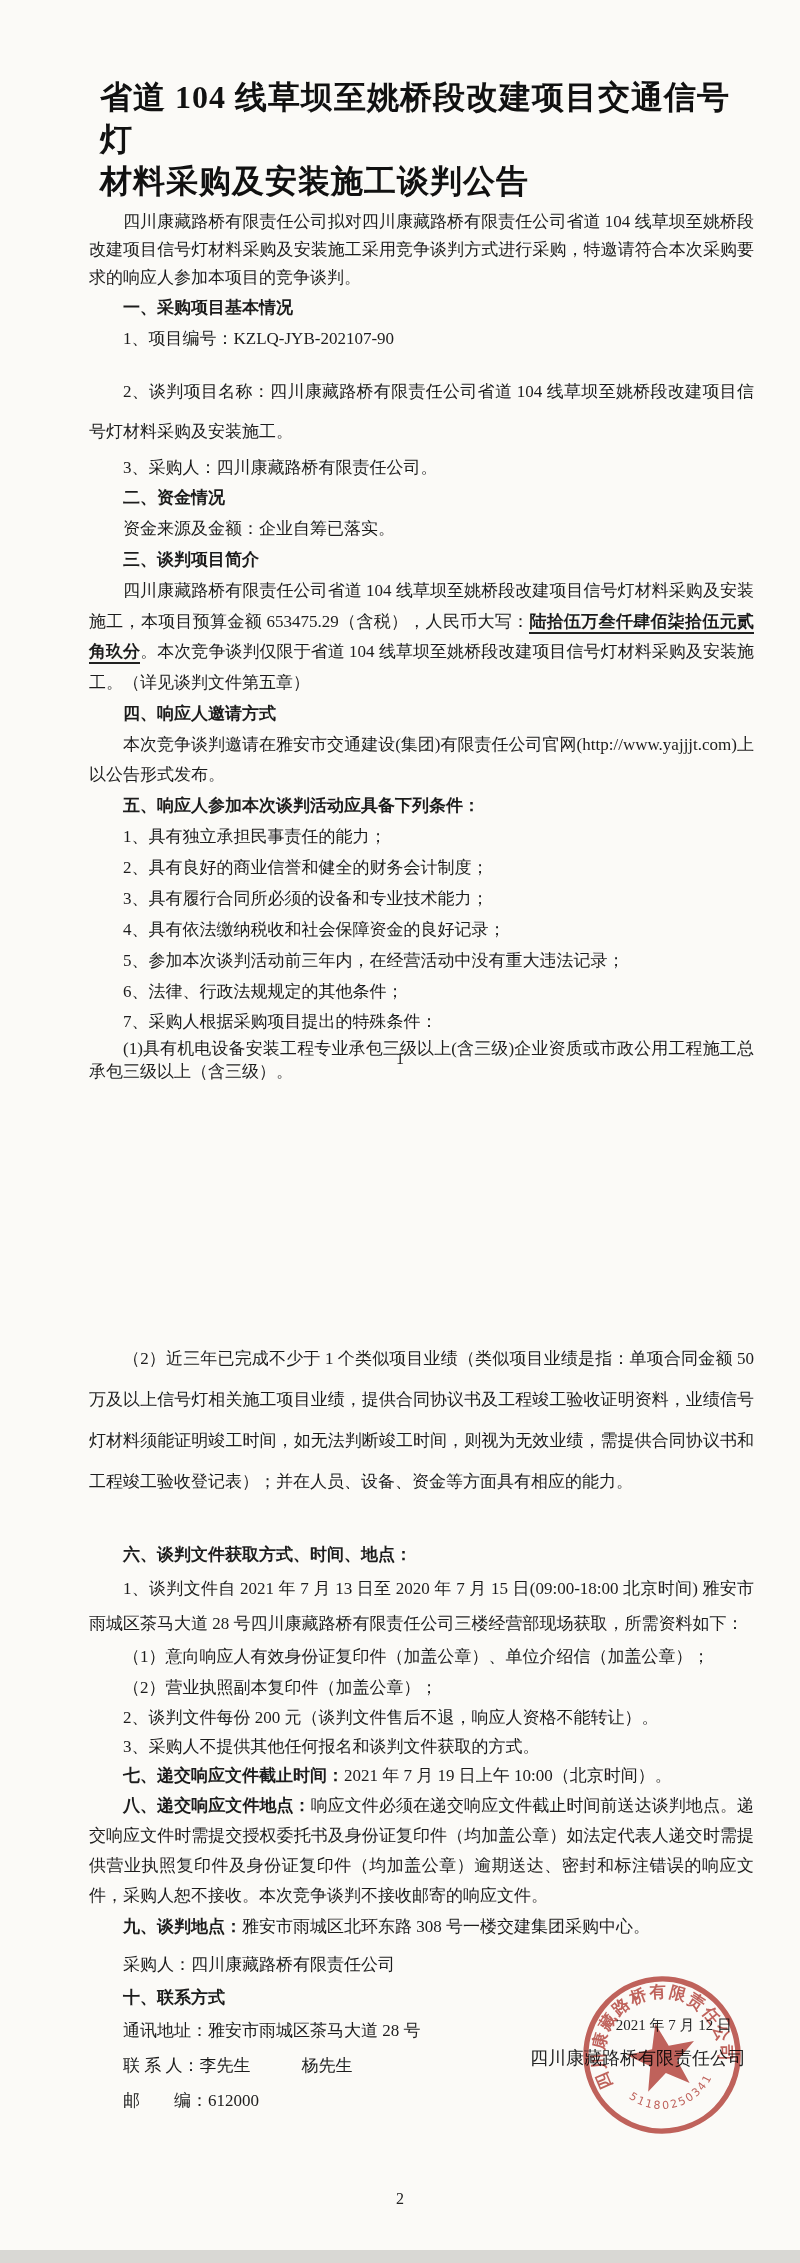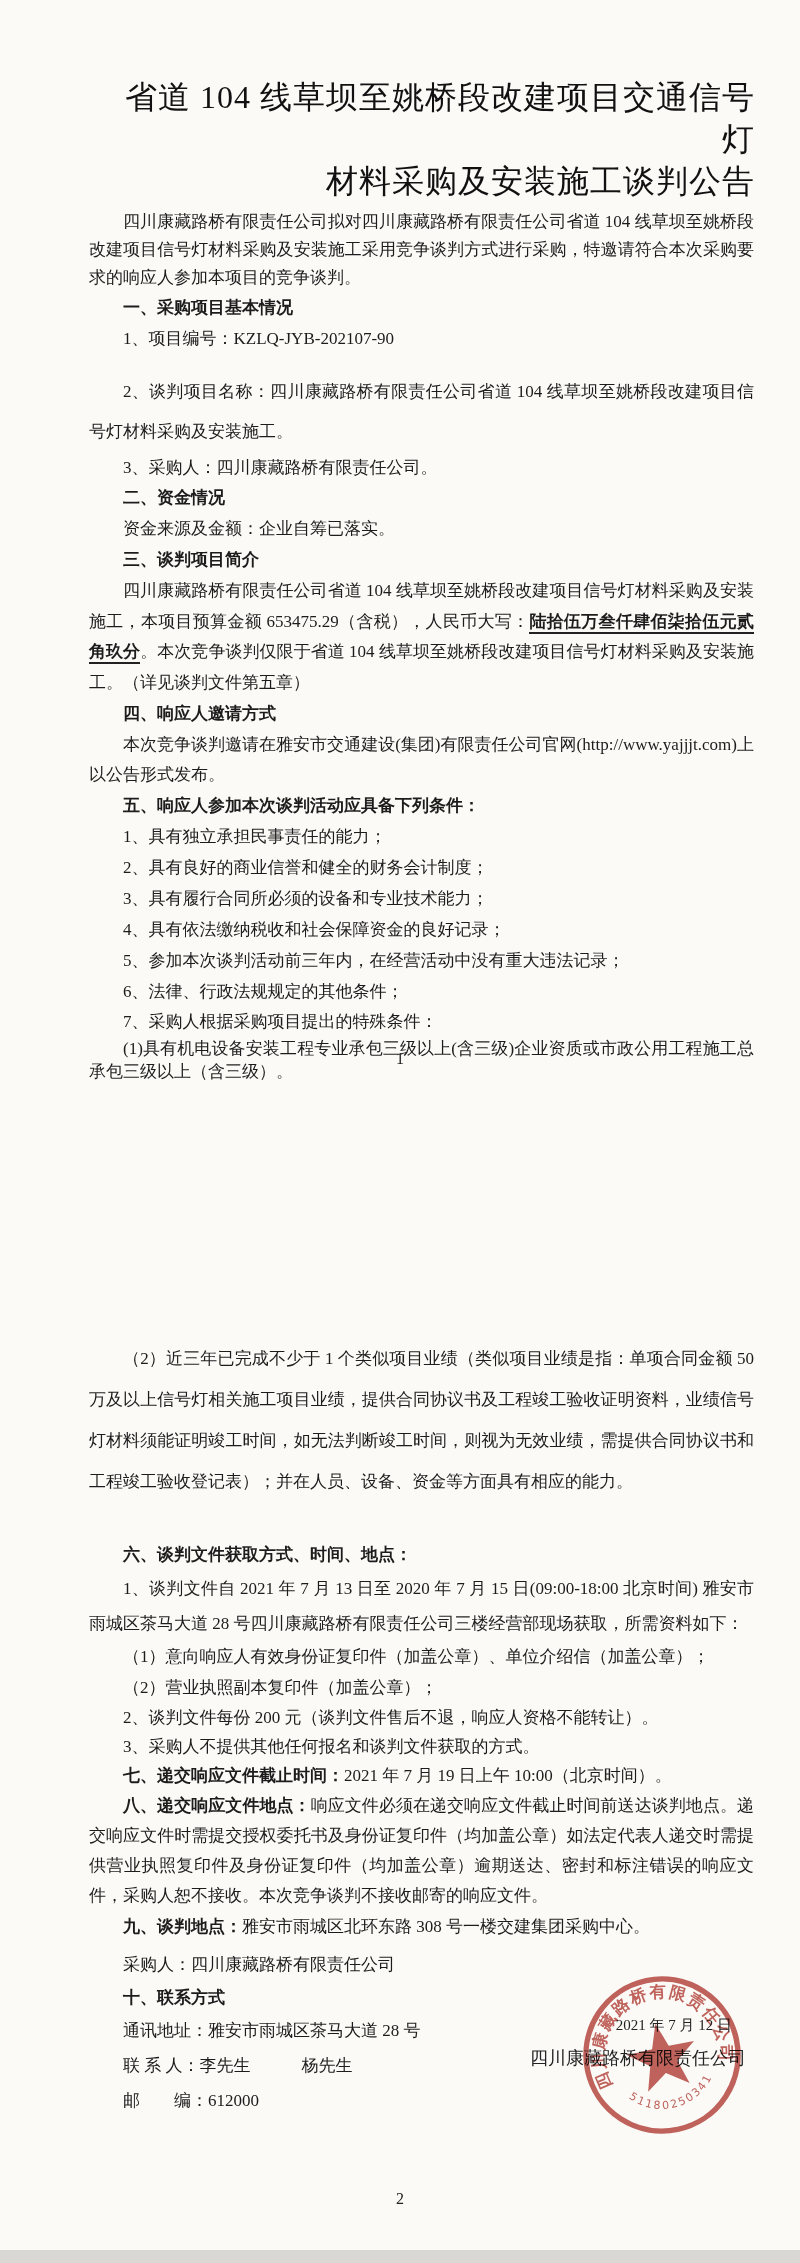--- a/index.html
+++ b/index.html
@@ -6,21 +6,21 @@
   .page{
     position:relative;
     width:800px;height:2263px;
     background:#fbfaf7;
     overflow:hidden;
     font-family:"Liberation Serif","DejaVu Serif",serif;
     color:#1c1c1c;
     box-sizing:border-box;
     padding:76px 45px 0 88px;
   }
-  .title{margin:0 0 6px 12px;padding:0;text-align:right;font-size:32px;font-weight:normal;line-height:42px;letter-spacing:1px;color:#111;}
+  .title{margin:0 0 6px 12px;padding:0;text-align:left;font-size:32px;font-weight:bold;line-height:42px;letter-spacing:1px;color:#111;}
   .title .tl{display:block;}
   p{margin:1px;padding:0;font-size:17px;}
   .ind{text-indent:2em;}
   .j{text-align:justify;}
   .h{font-weight:bold;}
   .amount{font-weight:bold;border-bottom:2px solid #222;padding-bottom:1px;}
   .pagenum{position:absolute;left:0;right:0;text-align:center;font-size:16px;color:#222;}
   .sig{position:absolute;font-size:18px;color:#222;white-space:nowrap;}
   .seal{position:absolute;left:577px;top:1970px;width:170px;height:170px;transform:rotate(-12deg);opacity:.82;mix-blend-mode:multiply;}
   .bottom-strip{position:absolute;left:0;right:0;bottom:0;height:13px;background:#d9d8d4;}

